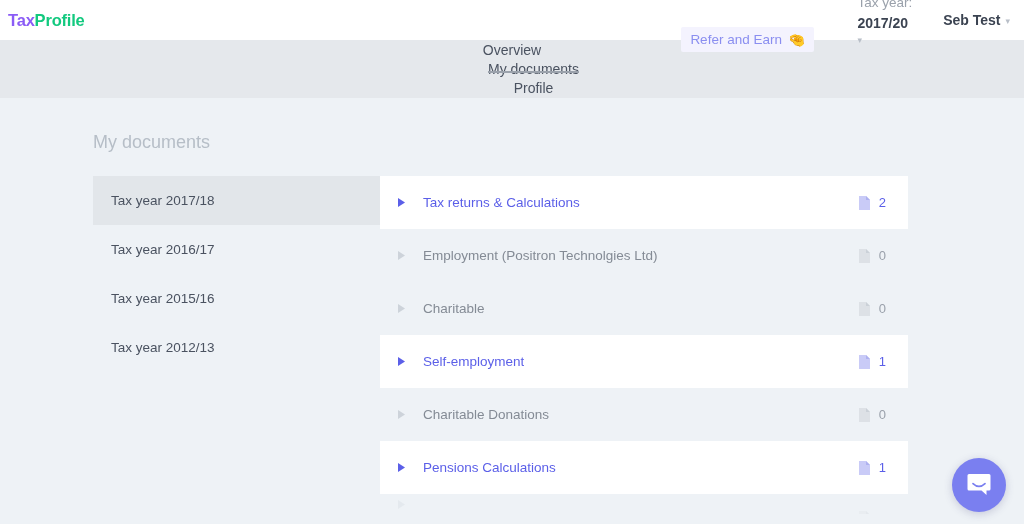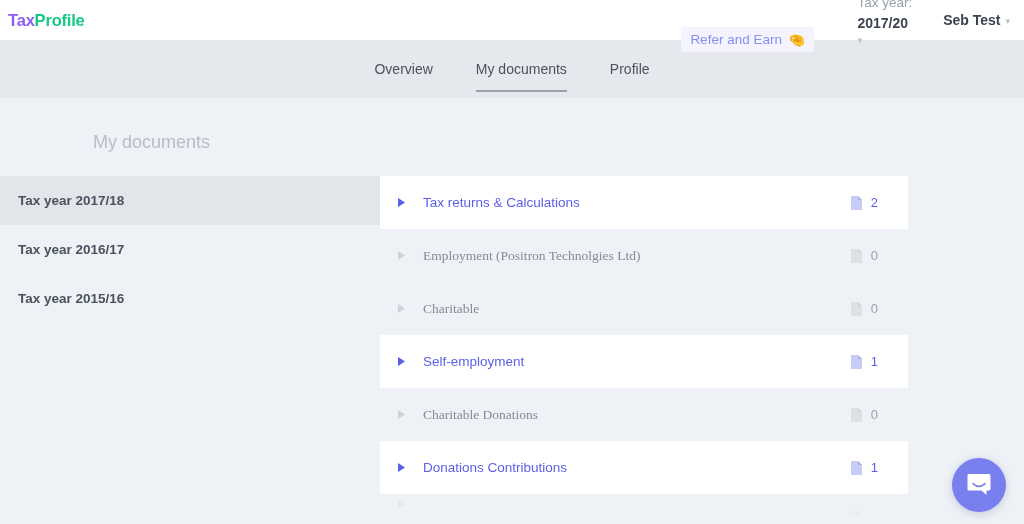--- a/index.html
+++ b/index.html
@@ -102,20 +102,21 @@
 
   
   .navbar {
     height: 58px;
     background: #e5e8ec;
     display: flex;
     align-items: center;
     justify-content: center;
     gap: 0;
     position: relative;
+    flex-direction: column;
   }
   .nav-tab {
     font-size: 14px;
     color: #4a5260;
     padding: 0 0 0 0;
     height: 100%;
     display: flex;
     align-items: center;
     cursor: pointer;
     position: relative;
@@ -152,22 +153,22 @@
     left: 0;
     top: 78px;
     right: 0;
     bottom: 0;
     display: flex;
   }
 
   
   .sidebar {
     width: 380px;
+    padding-left: 93px;
     flex: 0 0 380px;
-    font-weight: bold;
   }
   .side-item {
     height: 49px;
     display: flex;
     align-items: center;
     padding-left: 18px;
     font-size: 13.5px;
     color: #4a5260;
     cursor: pointer;
     white-space: nowrap;
@@ -180,21 +181,21 @@
   .doc-card {
     width: 528px;
     flex: 0 0 528px;
     background: rgba(255,255,255,0);
     box-shadow: 0 0 0 0 transparent;
   }
   .doc-row {
     height: 53px;
     display: flex;
     align-items: center;
-    padding: 0 30px 0 18px;
+    padding: 0 22px 0 18px;
     cursor: pointer;
     position: relative;
   }
   .doc-row.filled { background: #ffffff; }
   .doc-row.empty  { background: transparent; }
 
   .arrow {
     width: 12px;
     flex: 0 0 12px;
     display: flex;
@@ -204,21 +205,21 @@
   .arrow svg { display: block; }
 
   .doc-label {
     margin-left: 13px;
     font-size: 13.5px;
     white-space: nowrap;
     overflow: hidden;
     text-overflow: ellipsis;
   }
   .doc-row.filled .doc-label { color: #5b5fe8; }
-  .doc-row.empty  .doc-label { color: #848b95; font-family: Liberation Serif, serif; }
+  .doc-row.empty  .doc-label { color: #848b95; }
 
   .doc-meta {
     margin-left: auto;
     display: flex;
     align-items: center;
     gap: 9px;
   }
   .doc-icon { width: 11px; height: 14px; display: block; }
   .doc-count { font-size: 13px; min-width: 7px; }
   .doc-row.filled .doc-count { color: #5b5fe8; }
@@ -299,20 +300,23 @@
     <div class="sidebar">
       <div class="side-item active">
         <span>Tax year 2017/18</span>
       </div>
       <div class="side-item">
         <span>Tax year 2016/17</span>
       </div>
       <div class="side-item">
         <span>Tax year 2015/16</span>
       </div>
+      <div class="side-item">
+        <span>Tax year 2012/13</span>
+      </div>
     </div>
 
     <div class="doc-card">
 
       <div class="doc-row filled">
         <span class="arrow">
           <svg width="7" height="9" viewBox="0 0 7 9">
               <path d="M0 0 L7 4.5 L0 9 Z" fill="#5b5fe8"></path>
             </svg>
         </span>
@@ -389,21 +393,21 @@
           <span class="doc-count">0</span>
         </span>
       </div>
 
       <div class="doc-row filled">
         <span class="arrow">
           <svg width="7" height="9" viewBox="0 0 7 9">
               <path d="M0 0 L7 4.5 L0 9 Z" fill="#5b5fe8"></path>
             </svg>
         </span>
-        <span class="doc-label">Donations Contributions</span>
+        <span class="doc-label">Pensions Calculations</span>
         <span class="doc-meta">
           <svg class="doc-icon" viewBox="0 0 11 14">
               <path d="M0 0 H7 L11 4 V14 H0 Z" fill="#c9cbf7"></path>
               <path d="M7 0 L11 4 H7 Z" fill="#aeb1f0"></path>
             </svg>
           <span class="doc-count">1</span>
         </span>
       </div>
 
       <div class="doc-row empty partial">

